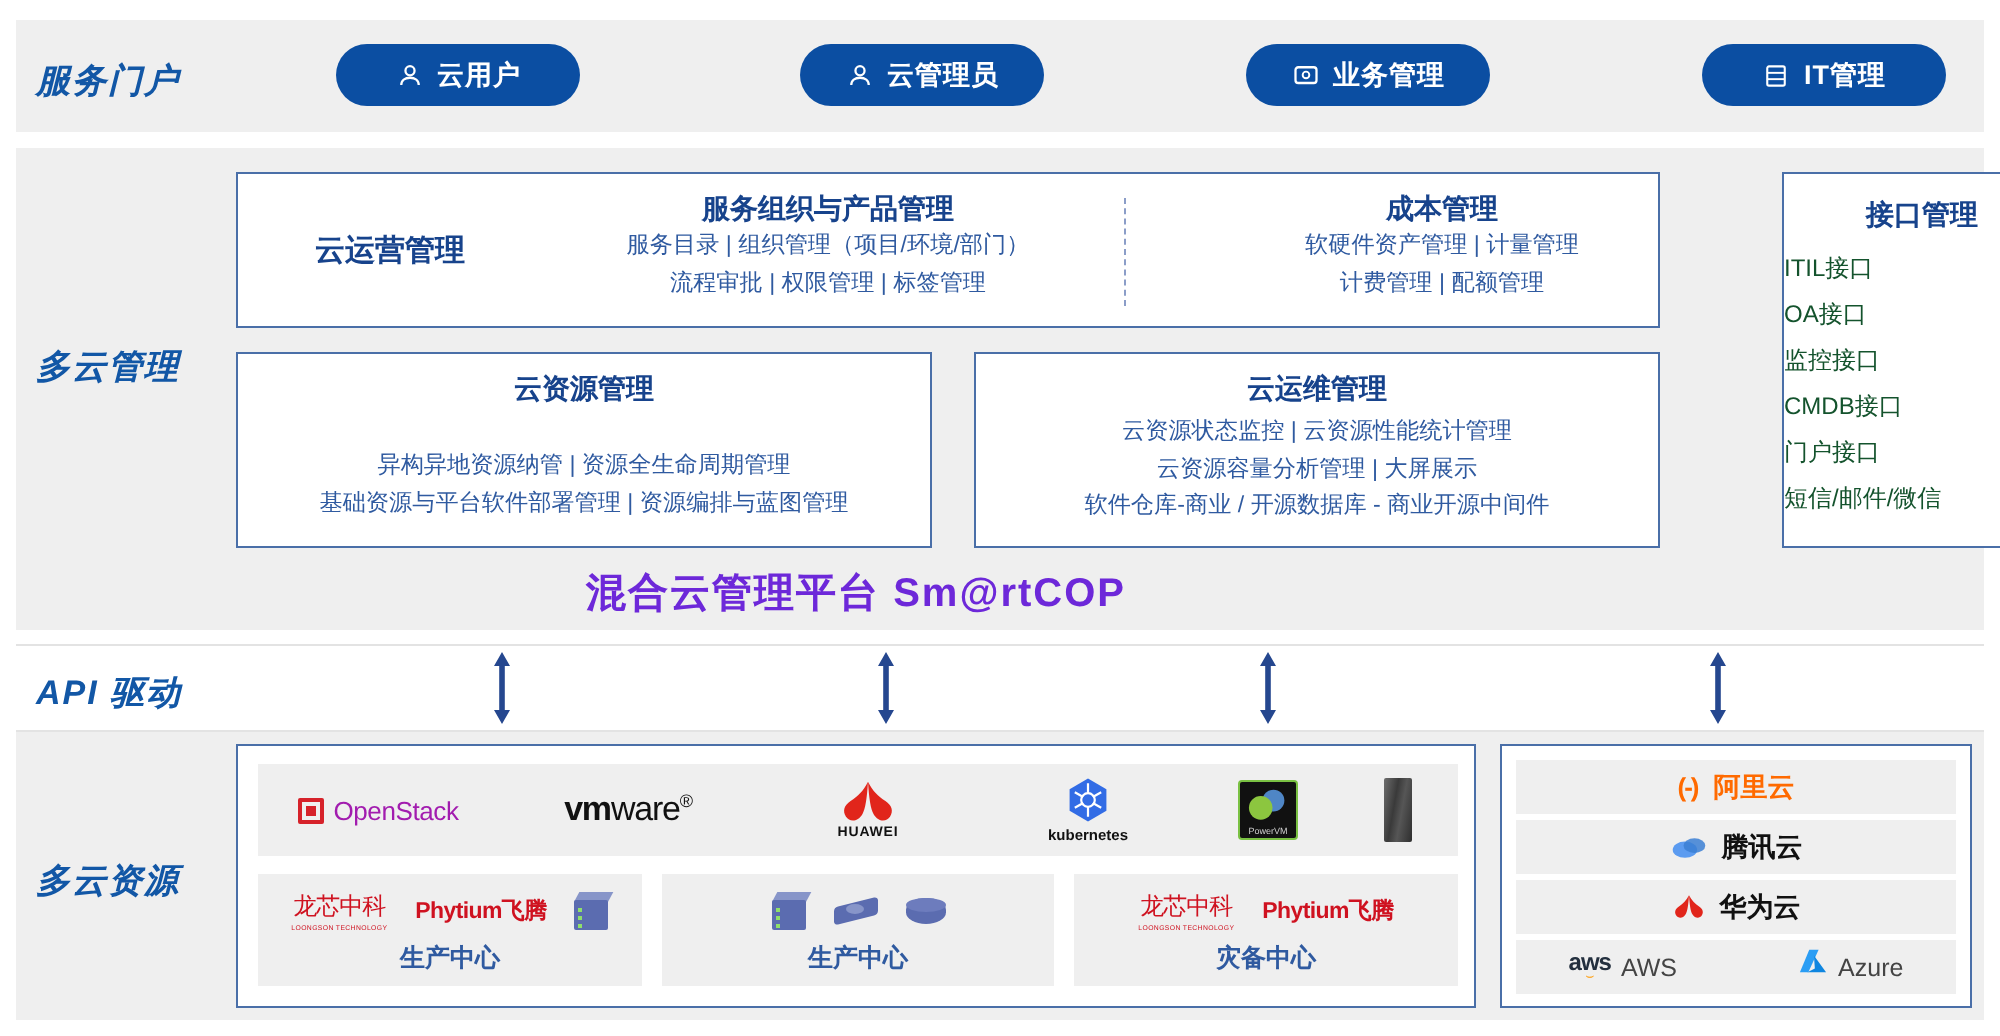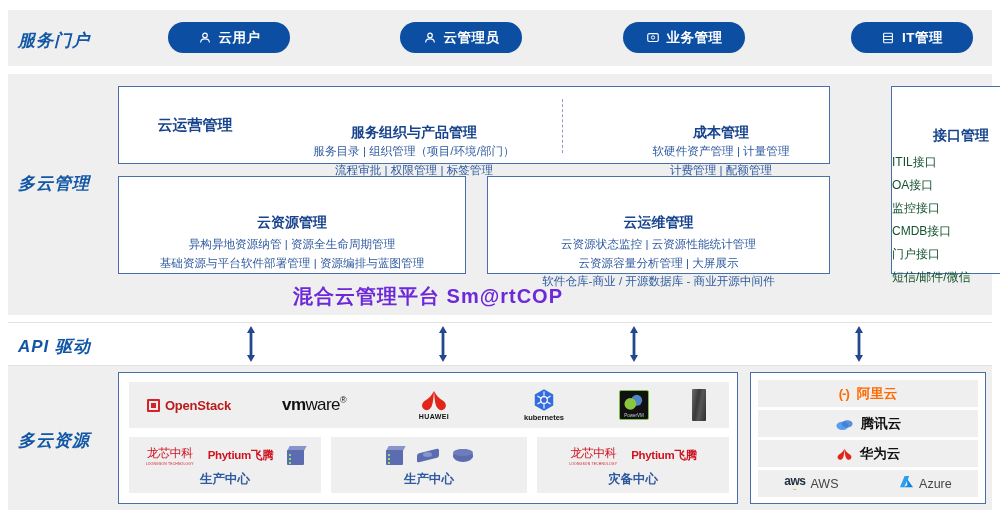--- a/index.html
+++ b/index.html
@@ -32,21 +32,21 @@
   .pill svg { display:block; }
 
   
   #mgmt-band { top: 74px; height: 241px; }
 
   .obox {
     position: absolute; background: #ffffff;
     border: 1.2px solid #4a6fa8;
   }
   .obox-title {
-    color: #17438c; font-weight: bold; font-size: 14px; text-align: center; margin-top: 28px;
+    color: #17438c; font-weight: bold; font-size: 14px; text-align: center;
   }
   .obox-line {
     color: #2f5aa0; font-size: 11.6px; text-align: center; line-height: 18.5px;
     white-space: nowrap;
   }
 
   
   #ops-box { left: 118px; top: 86px; width: 712px; height: 78px; }
   #ops-left {
     position: absolute; left: 14px; top: 0; width: 124px; height: 100%;
@@ -107,21 +107,21 @@
     display:flex; align-items:center; justify-content:center; gap:8px;
   }
   .pubrow:last-child { margin-bottom:0; }
   .pub-label { font-size:13.5px; font-weight:bold; }
   .pub-split { display:flex; align-items:center; justify-content:space-around; }
 
   
   .logo-openstack { display:flex; align-items:center; gap:5px; }
   .os-mark { width:13px; height:13px; border:2.5px solid #d6222a; border-radius:1px; position:relative; }
   .os-mark::after { content:""; position:absolute; left:2px; top:2px; width:5px; height:5px; background:#d6222a; }
-  .os-text { font-size:13px; color:#b91c1c; font-weight:700; letter-spacing:-.2px; }
+  .os-text { font-size:13px; color:#a21caf; font-weight:400; letter-spacing:-.2px; }
 
   .logo-vmware { font-size:17px; color:#111; letter-spacing:-.6px; }
   .logo-vmware b { font-weight:900; }
 
   .logo-huawei { display:flex; flex-direction:column; align-items:center; gap:1px; }
   .hw-text { font-size:7px; font-weight:bold; color:#111; letter-spacing:.4px; }
 
   .logo-k8s { display:flex; flex-direction:column; align-items:center; gap:1px; }
   .k8s-text { font-size:7.5px; font-weight:bold; color:#111; }
 
@@ -221,21 +221,21 @@
 
     <div id="ops-col-b">
       <div class="obox-title">成本管理</div>
       <div class="obox-line">软硬件资产管理 | 计量管理</div>
       <div class="obox-line">计费管理 | 配额管理</div>
     </div>
   </div>
 
   <div class="obox" id="res-box">
     <div class="obox-title">云资源管理</div>
-    <div class="obox-line" style="margin-top:3px;">异构异地资源纳管 | 资源全生命周期管理</div>
+    <div class="obox-line" style="margin-top:20px;">异构异地资源纳管 | 资源全生命周期管理</div>
     <div class="obox-line">基础资源与平台软件部署管理 | 资源编排与蓝图管理</div>
   </div>
 
   <div class="obox" id="ops2-box">
     <div class="obox-title">云运维管理</div>
     <div class="obox-line" style="margin-top:3px;">云资源状态监控 | 云资源性能统计管理</div>
     <div class="obox-line">云资源容量分析管理 | 大屏展示</div>
     <div class="obox-line">软件仓库-商业 / 开源数据库 - 商业开源中间件</div>
   </div>
 

